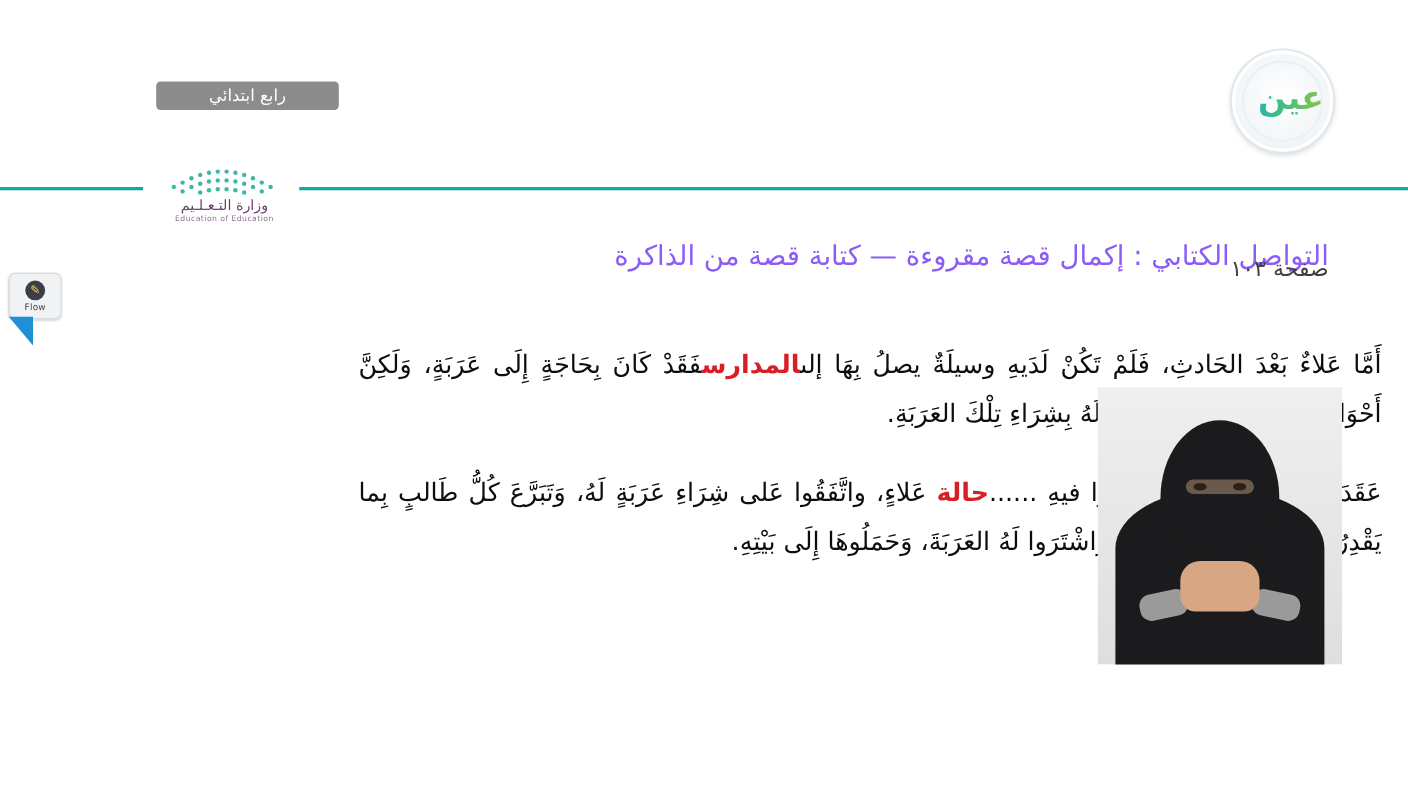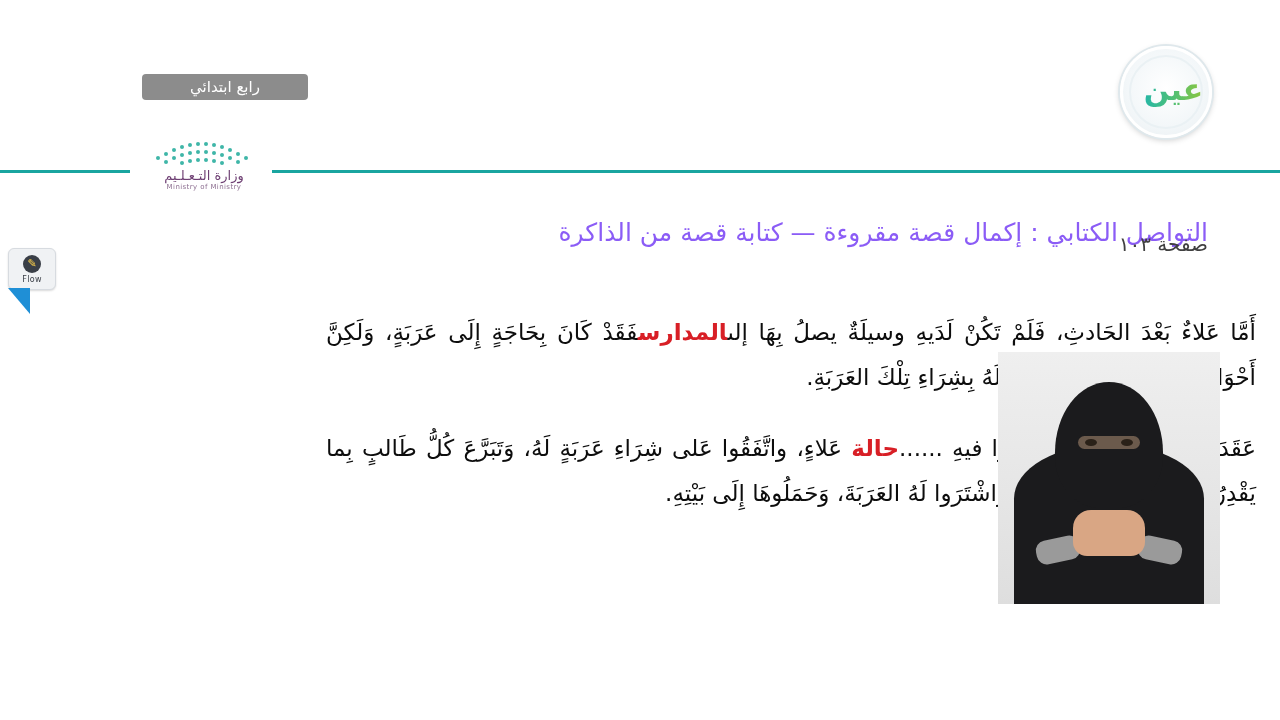--- a/index.html
+++ b/index.html
@@ -75,21 +75,21 @@
   .rule-right {
     position: absolute;
     top: 170px; left: 272px; right: 0;
     height: 3px;
     background: #19a5a0;
   }
 
   
   .ministry {
     position: absolute;
-    top: 140px; left: 138px;
+    top: 152px; left: 138px;
     width: 132px;
     text-align: center;
   }
   .ministry .dots {
     height: 26px;
     display: block;
   }
   .ministry .m-ar {
     margin-top: 2px;
     font-size: 13px;
@@ -285,21 +285,21 @@
         <circle cx="100" cy="22" r="2"></circle>
         <circle cx="44" cy="23" r="2"></circle>
           <circle cx="52" cy="21" r="2"></circle>
           <circle cx="60" cy="20" r="2"></circle>
         <circle cx="68" cy="20" r="2"></circle>
           <circle cx="76" cy="21" r="2"></circle>
           <circle cx="84" cy="23" r="2"></circle>
       </g>
     </svg>
     <div class="m-ar">وزارة التـعـلـيم</div>
-    <div class="m-en">Ministry of Ministry</div>
+    <div class="m-en">Education of Education</div>
   </div>
 
   <div class="lesson-title">التواصل الكتابي : إكمال قصة مقروءة — كتابة قصة من الذاكرة</div>
   <div class="page-number">صفحة ١٠٣</div>
 
   <div class="flow-widget">
     <div class="flow-btn">
       <span class="pencil">✎</span>
       <span class="flow-label">Flow</span>
     </div>

